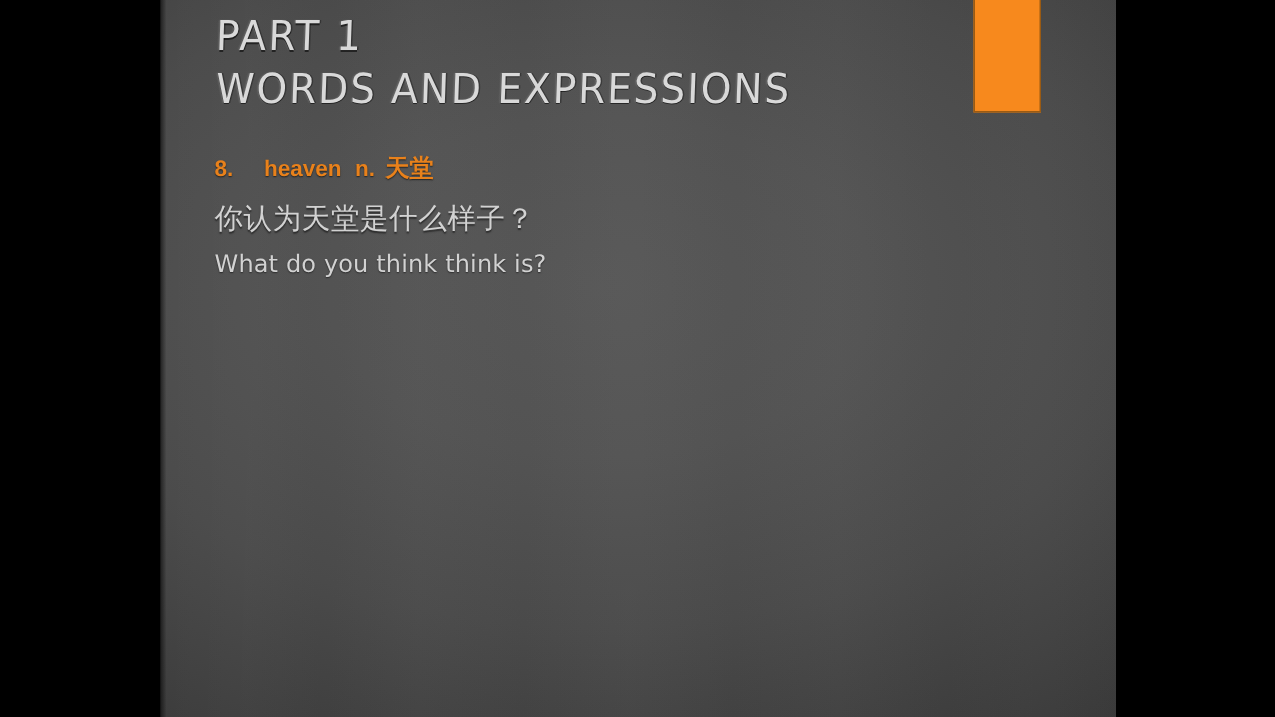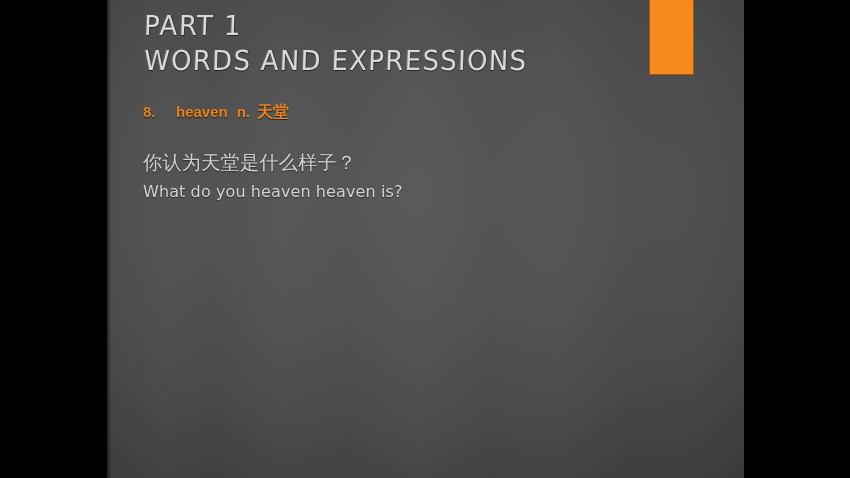--- a/index.html
+++ b/index.html
@@ -127,21 +127,21 @@
     position: absolute;
     left: 36px;    
     top: 101px;
     z-index: 14;
     width: 560px;
   }
   #entry-head {
     display: block;
     white-space: nowrap;
     line-height: 22px;
-    margin-bottom: 24px;
+    margin-bottom: 7px;
   }
   .entry-num {
     display: inline-block;
     width: 33px;
     font-size: 15px;
     font-weight: bold;
     color: #E8811B;
     text-shadow: 0 1px 1px rgba(0,0,0,0.6);
   }
   .entry-word {
@@ -204,21 +204,21 @@
     </div>
 
     <div id="body-block">
 
       <div id="entry-head">
         <span class="entry-num">8.</span><span class="entry-word">heaven</span><span class="entry-pos">n.</span><span class="entry-cn">天堂</span>
       </div>
 
       <div class="entry-line" id="entry-question-cn">你认为天堂是什么样子？</div>
 
-      <div class="entry-line" id="entry-question-en">What do you heaven heaven is?</div>
+      <div class="entry-line" id="entry-question-en">What do you think think is?</div>
 
     </div>
   </div>
 
   <div class="pillarbox" id="pillarbox-left"></div>
   <div class="pillarbox" id="pillarbox-right"></div>
 
 </div>
 
 </body></html>

